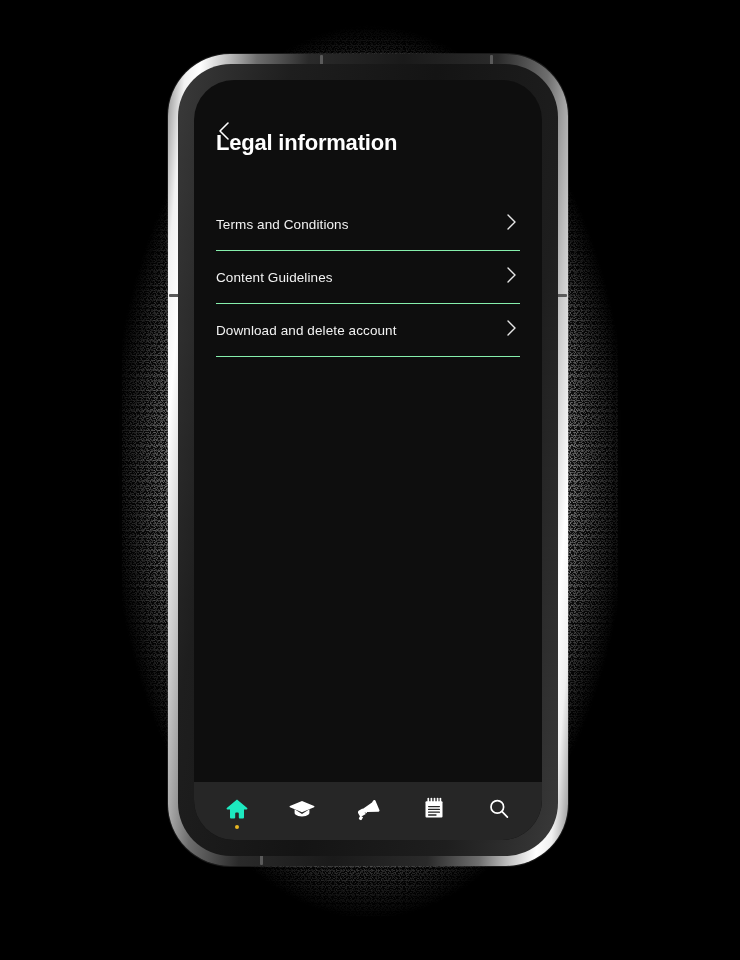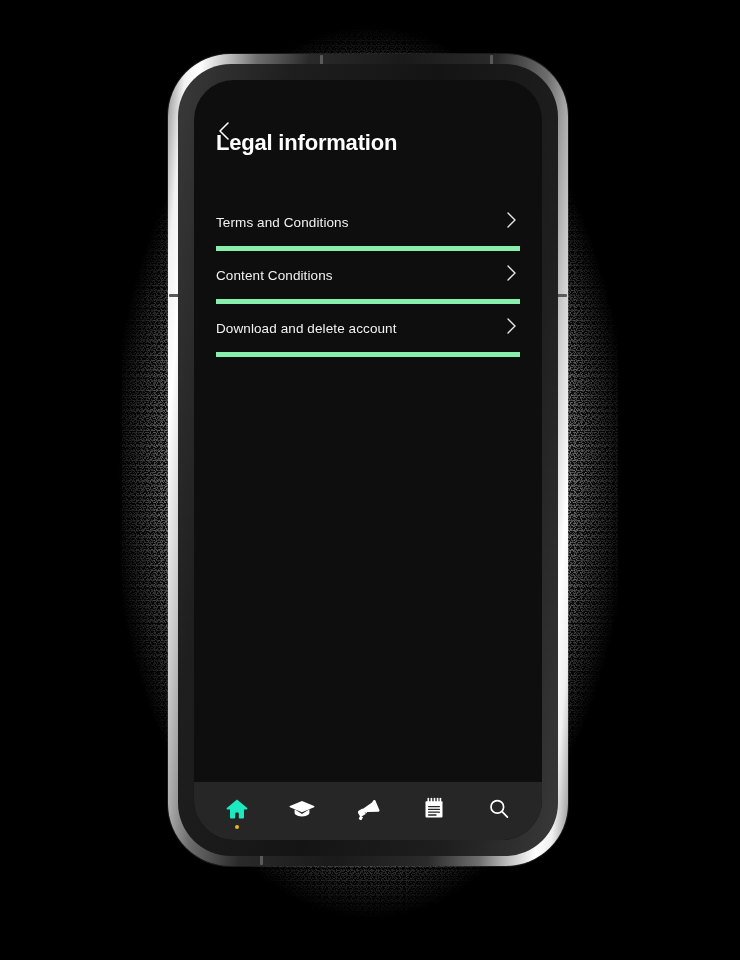--- a/index.html
+++ b/index.html
@@ -151,21 +151,21 @@
   .list {
     margin-top: 42px;
   }
   .list-item {
     position: relative;
     display: flex;
     align-items: center;
     justify-content: space-between;
     height: 53px;
     cursor: pointer;
-    border-bottom: 5px solid #86efac;
+    border-bottom: 1px solid #86efac;
     background: none;
   }
   .list-item-label {
     color: #F2F2F2;
     font-size: 13.5px;
     font-weight: 400;
     letter-spacing: 0.1px;
   }
   .chev { flex: 0 0 auto; display: block; margin-right: 2px; }
 
@@ -241,21 +241,21 @@
             <span class="list-item-label">Terms and Conditions</span>
             <span class="chev">
               <svg width="14" height="20" viewBox="0 0 14 20" fill="none" stroke="#E6E6E6" stroke-width="1.4" stroke-linecap="round" stroke-linejoin="round">
                 <polyline points="4,3 11,10 4,17"></polyline>
               </svg>
             </span>
           </div>
 
 
           <div class="list-item">
-            <span class="list-item-label">Content Conditions</span>
+            <span class="list-item-label">Content Guidelines</span>
             <span class="chev">
               <svg width="14" height="20" viewBox="0 0 14 20" fill="none" stroke="#E6E6E6" stroke-width="1.4" stroke-linecap="round" stroke-linejoin="round">
                 <polyline points="4,3 11,10 4,17"></polyline>
               </svg>
             </span>
           </div>
 
           <div class="list-item">
             <span class="list-item-label">Download and delete account</span>
             <span class="chev">

